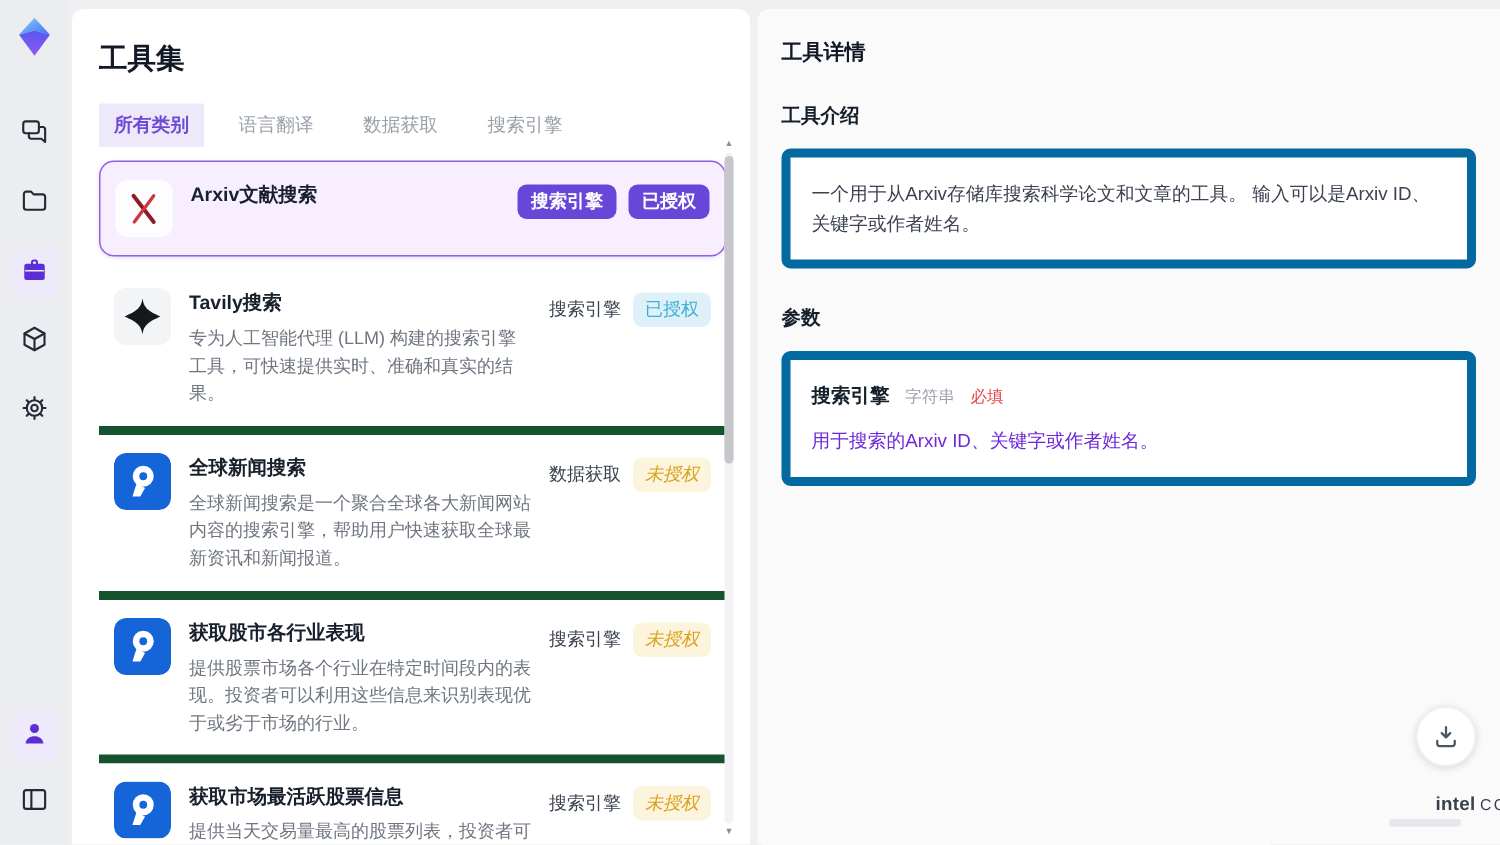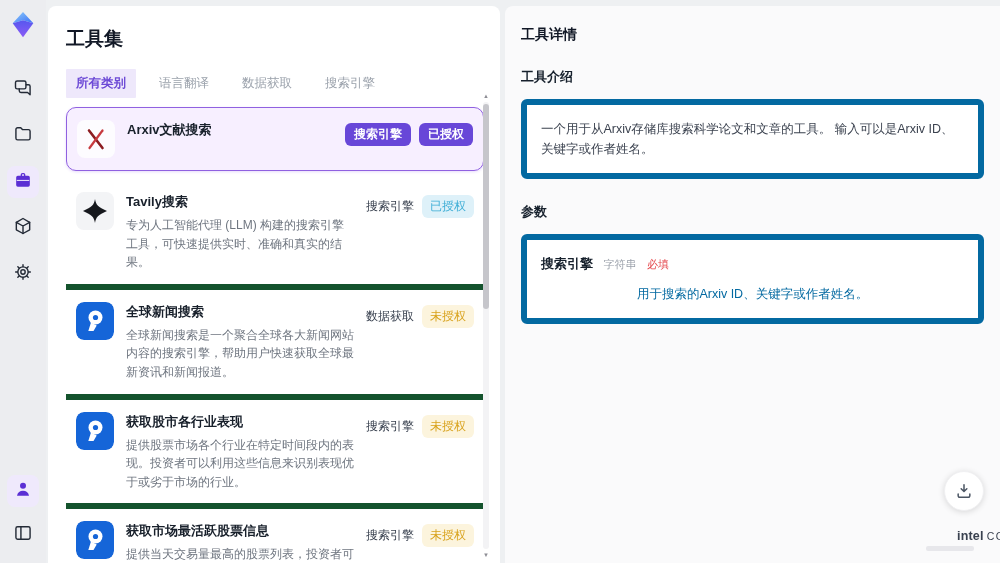--- a/index.html
+++ b/index.html
@@ -53,21 +53,21 @@
   }
   .sel .row-icon { background:#fdfcff; }
   .row-icon svg { width:38px; height:38px; display:block; }
   .row-body { flex:1 1 auto; min-width:0; padding-top:1px; }
   .row-title { font-size:13px; font-weight:700; color:#18202b; margin-bottom:5px; }
   .row-desc { font-size:12px; color:#6f7680; line-height:1.55; }
   .row-side { flex:0 0 auto; display:flex; gap:8px; align-items:flex-start; padding-top:3px; }
   .cat { font-size:12px; color:#3a4250; padding:3px 0; white-space:nowrap; }
   .auth { font-size:12px; border-radius:6px; padding:3px 8px; white-space:nowrap; }
   .auth.blue { background:#def1f9; color:#3eaed6; }
-  .auth.orange { background:#fcf4dd; color:#d8a21c; }
+  .auth.orange { background:#fcf4dd; color:#d8a21c;font-style:italic; }
   .sel .cat, .sel .auth { background:#6847d8; color:#fff; border-radius:6px; padding:3px 9px; font-weight:600; }
 
   .scrollbar { position:absolute; top:86px; bottom:4px; right:10px; width:8px; }
   .scrollbar .track { position:absolute; inset:10px 1px; background:#f3f3f5; border-radius:4px; }
   .scrollbar .thumb { position:absolute; top:12px; left:1px; width:6px; height:205px; background:#c6c6cb; border-radius:3px; }
   .scrollbar .arrow { position:absolute; left:0; width:8px; text-align:center; font-size:6px; color:#8e8e95; line-height:8px; }
   .scrollbar .arrow.up { top:0; } .scrollbar .arrow.down { bottom:0; }
 
   
   .panel-right {
@@ -76,21 +76,21 @@
   }
   .detail-title { margin:0; font-size:14px; font-weight:700; color:#111826; }
   .section-heading { margin:24px 0 0; font-size:13px; font-weight:700; color:#16202c; }
   .info-box {
     margin-top:13px; background:#fff; border:6px solid #0369a1; border-radius:6px;
     padding:14px; font-size:12.5px; color:#3c4350; line-height:1.6;
   }
   .param-name { font-size:13px; font-weight:700; color:#16202c; }
   .param-type { font-size:11px; color:#9aa0aa; margin-left:7px; }
   .param-required { font-size:11px; color:#e5484d; margin-left:7px; }
-  .param-desc { margin-top:9px; font-size:12.5px; color:#0369a1;text-align:center; }
+  .param-desc { margin-top:9px; font-size:12.5px; color:#6d28d9; }
 
   .fab {
     position:absolute; right:16px; bottom:52px; width:40px; height:40px; border-radius:50%;
     background:#fff; border:1px solid #f0f0f2; box-shadow:0 1px 6px rgba(0,0,0,.14);
     display:flex; align-items:center; justify-content:center; cursor:pointer; color:#4b5563;
   }
   .fab svg { width:20px; height:20px; }
   .intel { position:absolute; right:10px; bottom:12px; width:80px; text-align:center; color:#39414f; }
   .intel .line1 { font-size:12.5px; letter-spacing:.2px; }
   .intel .brand-intel { font-weight:700;padding-left:47px; }

